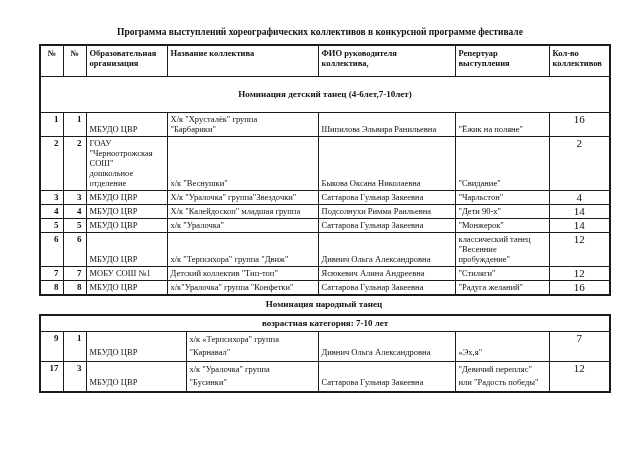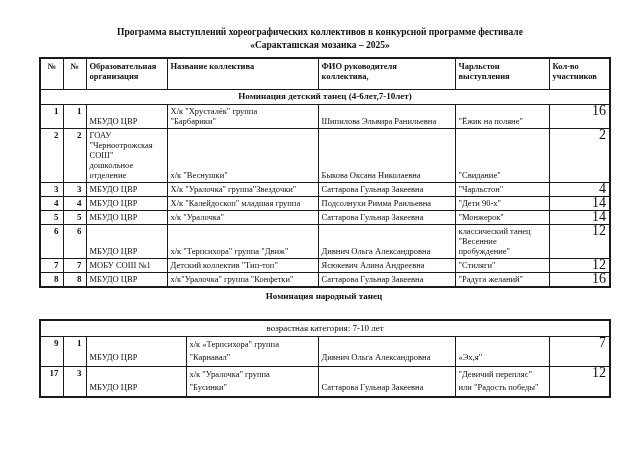--- a/index.html
+++ b/index.html
@@ -11,36 +11,35 @@
   .title-block { text-align:center; font-weight:bold; font-size:9.5px; line-height:13px; }
   table { border-collapse:collapse; table-layout:fixed; width:570px; margin-left:39px; border:2px solid #1a1a1a; }
   td, th {
     border:1px solid #1a1a1a; padding:1px 3px 2px 3px;
     font-size:8.5px; line-height:10px; vertical-align:bottom;
     overflow:hidden; word-wrap:break-word;
   }
   th { vertical-align:top; text-align:left; padding-top:2px; font-size:8.5px; }
   th.c { text-align:center; }
   td.num { vertical-align:top; text-align:right; font-weight:bold; padding-right:4px; font-size:9px; }
-  td.count { vertical-align:top; text-align:right; font-size:14px; }
+  td.count { vertical-align:top; text-align:center; font-size:11px; }
   .pre { white-space:pre-line; }
-  tr.section td { text-align:center; font-weight:bold; vertical-align:middle; font-size:9px; padding:1px; line-height:11px; }
-  tr.agehdr td { text-align:center; font-weight:normal; vertical-align:bottom; font-size:9px; line-height:11px; }
+  tr.section td { text-align:center; font-weight:bold; vertical-align:middle; font-size:9px; padding:12px; line-height:11px; }
+  tr.agehdr td { text-align:center; font-weight:bold; vertical-align:bottom; font-size:9px; line-height:11px; }
   table.t2 td.data { line-height:13px; }
-  .between { width:570px; margin-left:39px; text-align:center; font-weight:bold; font-size:9px; margin-top:3px; margin-bottom:18px; }
+  .between { width:570px; margin-left:39px; text-align:center; font-weight:bold; font-size:9px; margin-top:3px; margin-bottom:5px; }
   .gap { height:5px; }
 </style>
 </head>
 <body>
 
 <div class="page">
 
   <div class="title-block">
     <div>Программа выступлений хореографических коллективов в конкурсной программе фестивале</div>
-    <div>«Саракташская мозаика – 2025»</div>
   </div>
 
   <div class="gap"></div>
 
   <table class="t1">
     <colgroup>
       <col style="width:23px">
         <col style="width:23px">
         <col style="width:81px">
         <col style="width:151px">
@@ -50,24 +49,24 @@
     </colgroup>
     <tbody>
         <tr style="height:31px">
       <th class="c">№</th>
       <th class="c">№</th>
       <th class="pre">Образовательная
 организация</th>
       <th>Название коллектива</th>
       <th class="pre">ФИО руководителя
 коллектива,</th>
-      <th class="pre">Чарльстон
+      <th class="pre">Репертуар
 выступления</th>
       <th class="pre">Кол-во
-участников</th>
+коллективов</th>
     </tr>
     <tr class="section" style="height:15px">
       <td colspan="7">Номинация детский танец (4-6лет,7-10лет)</td>
     </tr>
 
     <tr style="height:22px">
       <td class="num">1</td>
       <td class="num">1</td>
       <td class="pre data">МБУДО ЦВР</td>
       <td class="pre data">Х/к  "Хрусталёк" группа

